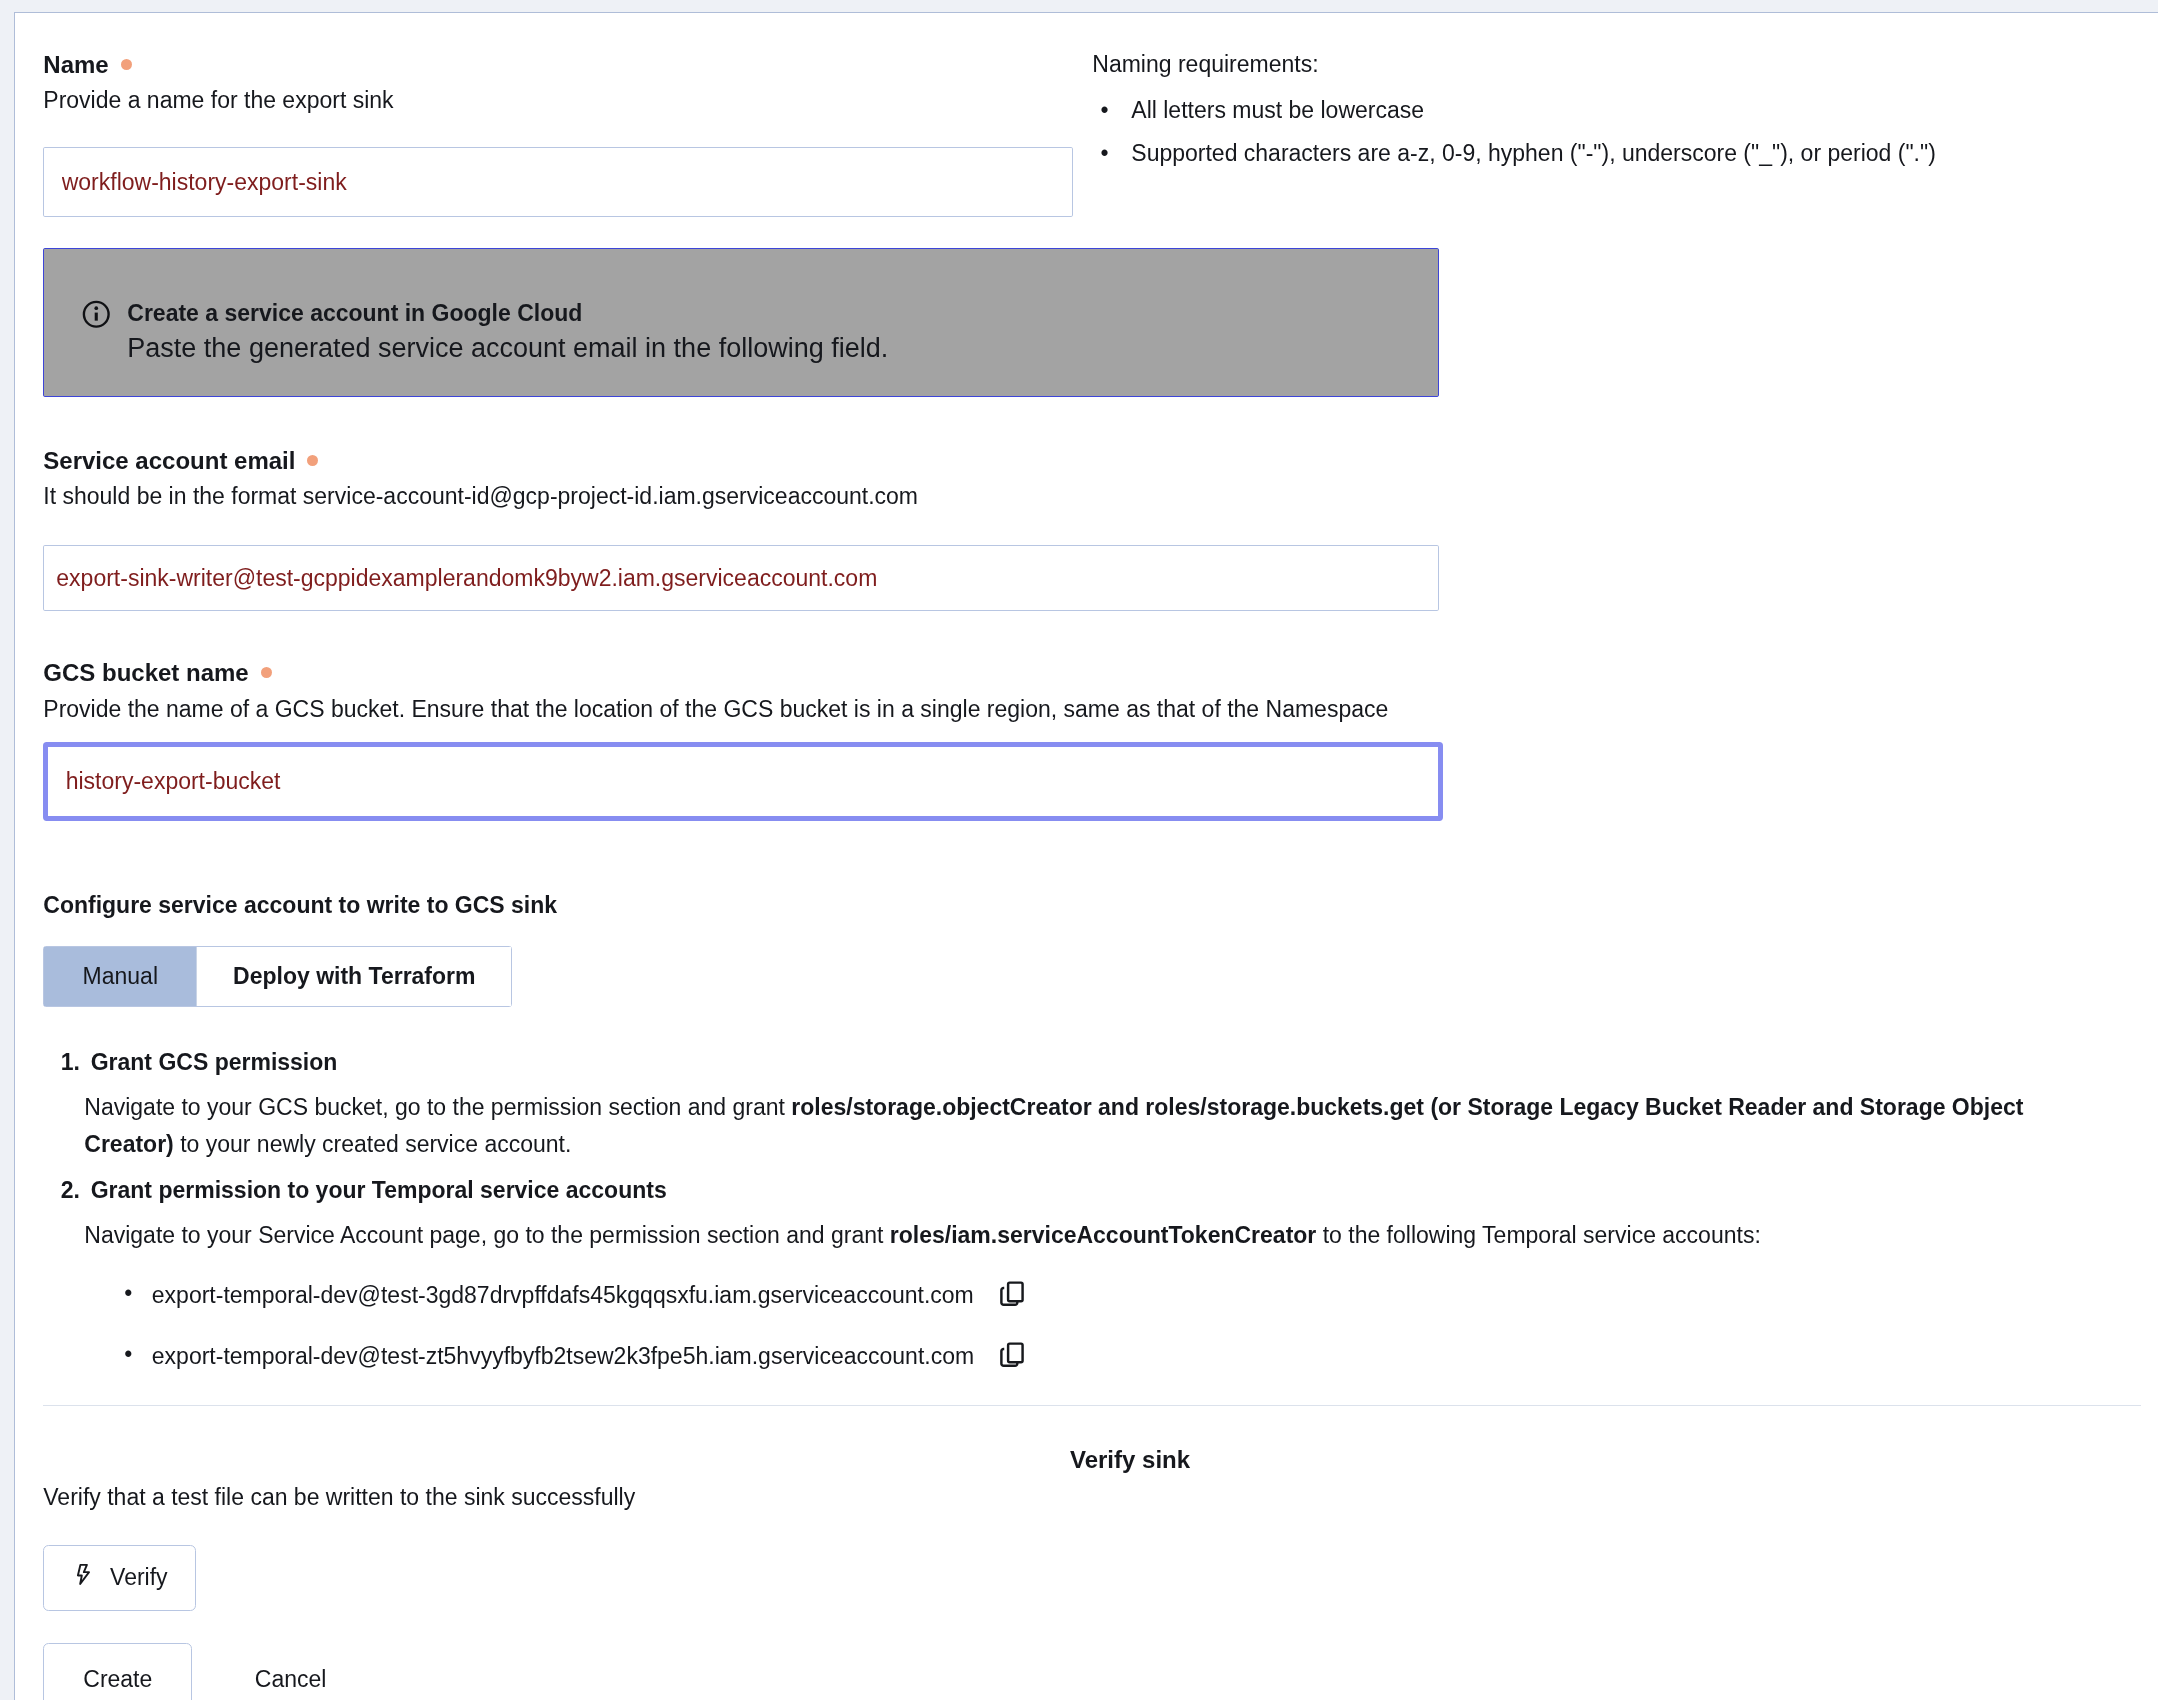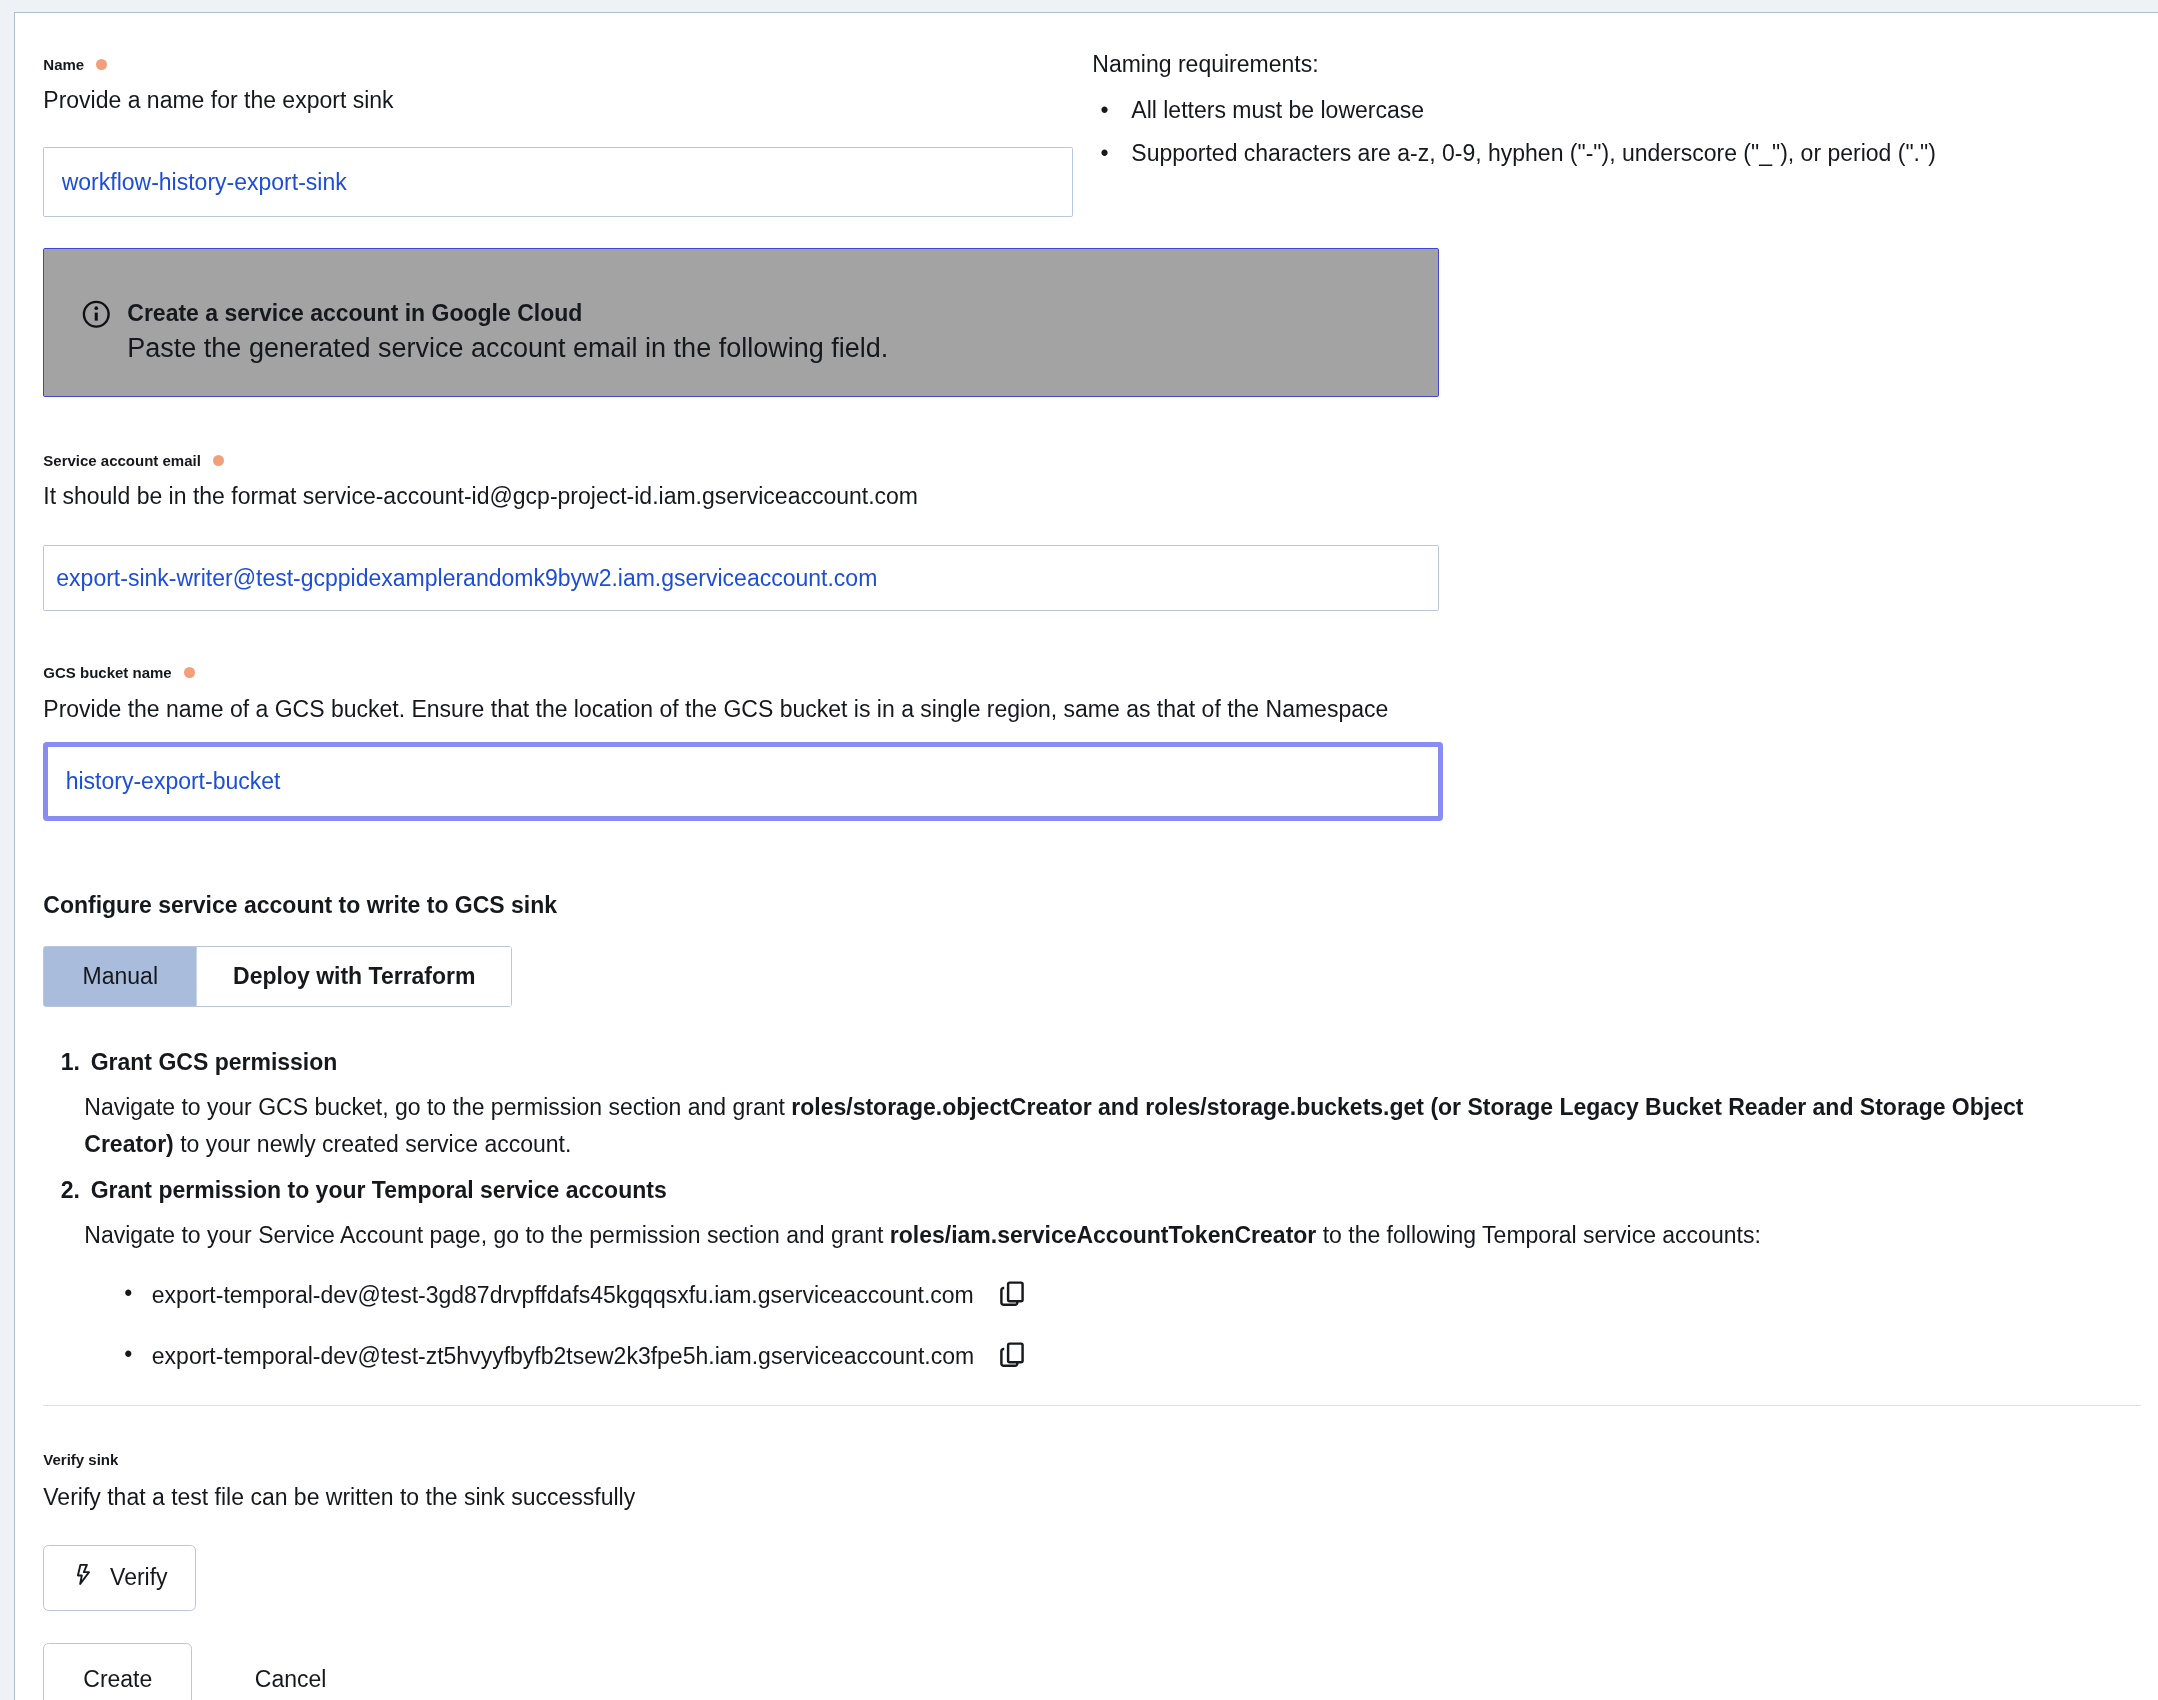--- a/index.html
+++ b/index.html
@@ -10,26 +10,26 @@
     color:#16181D;
   }
   .panel{
     position:absolute;left:13.8px;top:12px;width:2204px;height:1818px;
     background:#FFFFFF;border:1.8px solid #AFBDD8;box-sizing:border-box;
     padding:37px 0 0 28.5px;
   }
   .txt{font-size:23px;line-height:29px;}
   .bold{font-weight:700;}
   .label-row{display:flex;align-items:center;height:29px;}
-  .label{font-size:15px;line-height:29px;font-weight:700;}
+  .label{font-size:24px;line-height:29px;font-weight:700;text-align:center;}
   .req-dot{width:11px;height:11px;border-radius:50%;background:#F2A07B;margin-left:12px;flex:none;}
   .desc{font-size:23px;line-height:29px;margin-top:7.3px;white-space:nowrap;}
 
   .text-input{
-    display:block;box-sizing:border-box;background:#fff;color:#1d4ed8;
+    display:block;box-sizing:border-box;background:#fff;color:#7f1d1d;
     border:1.8px solid #B8C6E2;border-radius:1.8px;
     font-family:"Liberation Sans","DejaVu Sans",sans-serif;
     font-size:23px;padding:0 17.4px;outline:none;
   }
   .input-name{width:1030px;height:70px;margin-top:32px;}
   .input-sa{width:1396px;height:66px;margin-top:34px;padding-left:12px;}
   .input-gcs{width:1400px;height:79px;margin-top:18.4px;border:5.5px solid #878DF1;border-radius:3.7px;}
 
   .top-row{position:relative;height:168px;}
   .right-col{position:absolute;left:1049px;top:0;width:1079px;}

